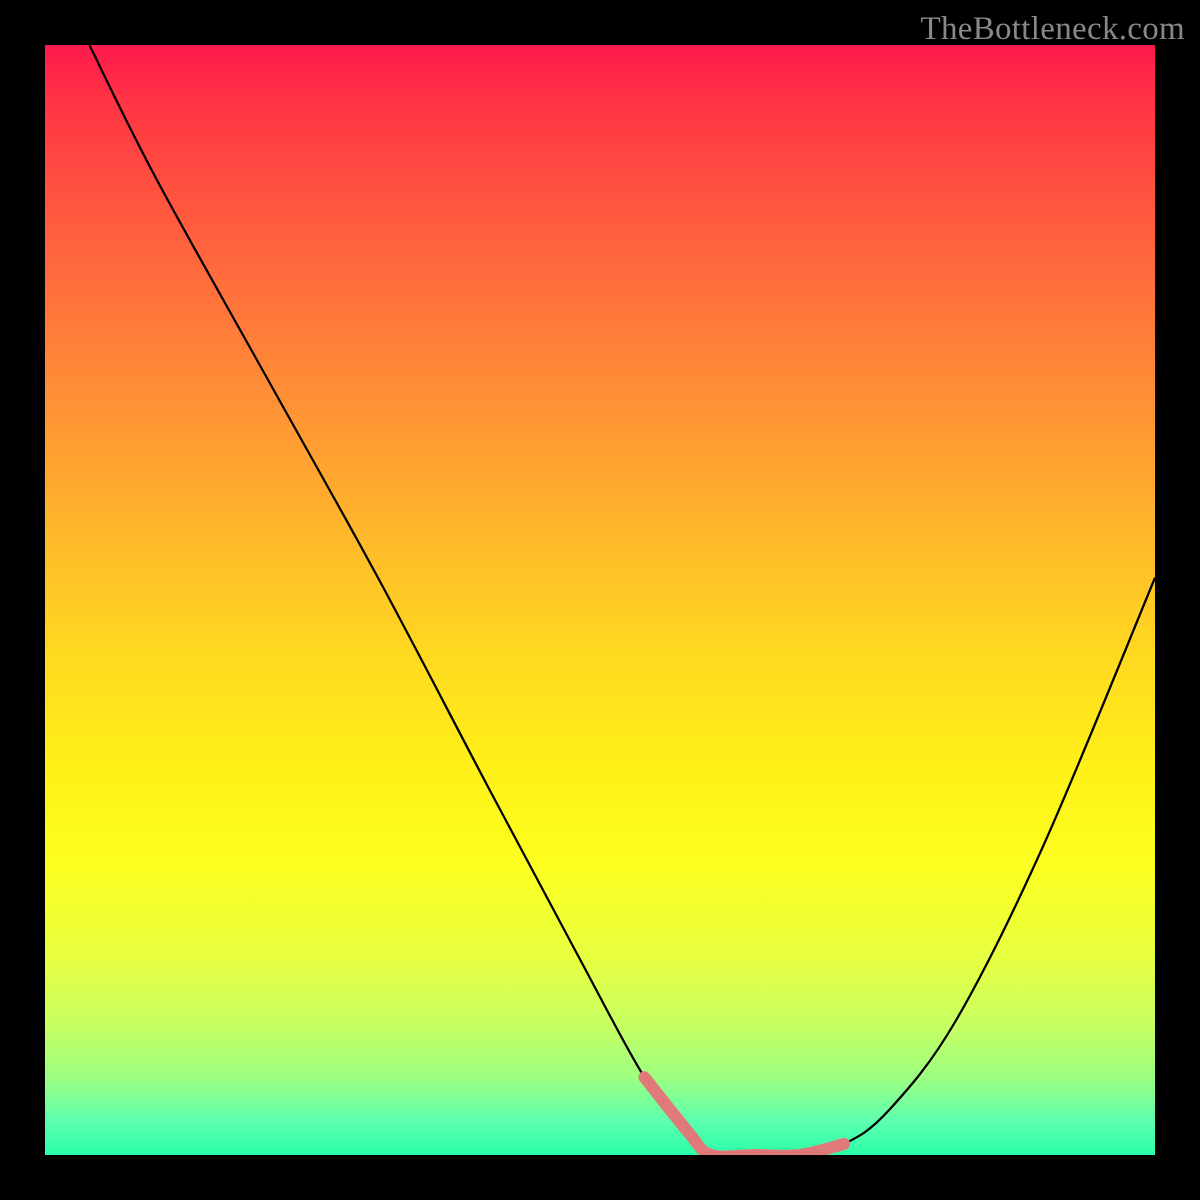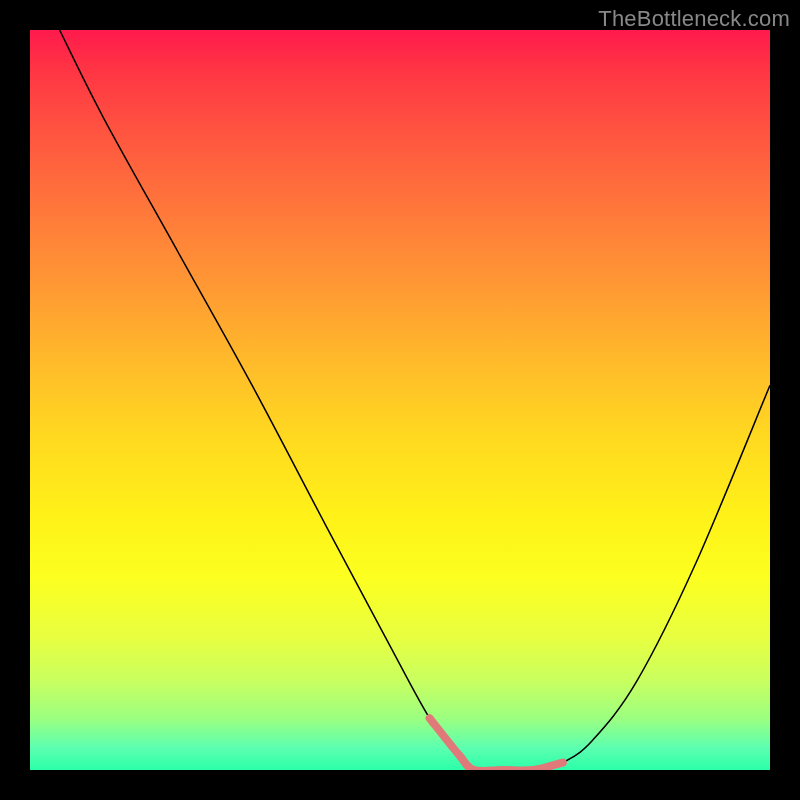--- a/index.html
+++ b/index.html
@@ -44,20 +44,21 @@
     height: 100%;
   }
   .attribution {
     position: absolute;
     top: 6px;
     right: 10px;
     color: #888;
     font-size: 22px;
     font-weight: 500;
     letter-spacing: 0.2px;
+    font-family: Liberation Serif, serif;
   }
 </style>
 </head>
 <body>
 
 <div class="attribution">TheBottleneck.com</div>
 
 <div class="chart-area">
   <div class="gradient-bg"></div>
   <svg class="curve" viewBox="0 0 740 740" preserveAspectRatio="none">

